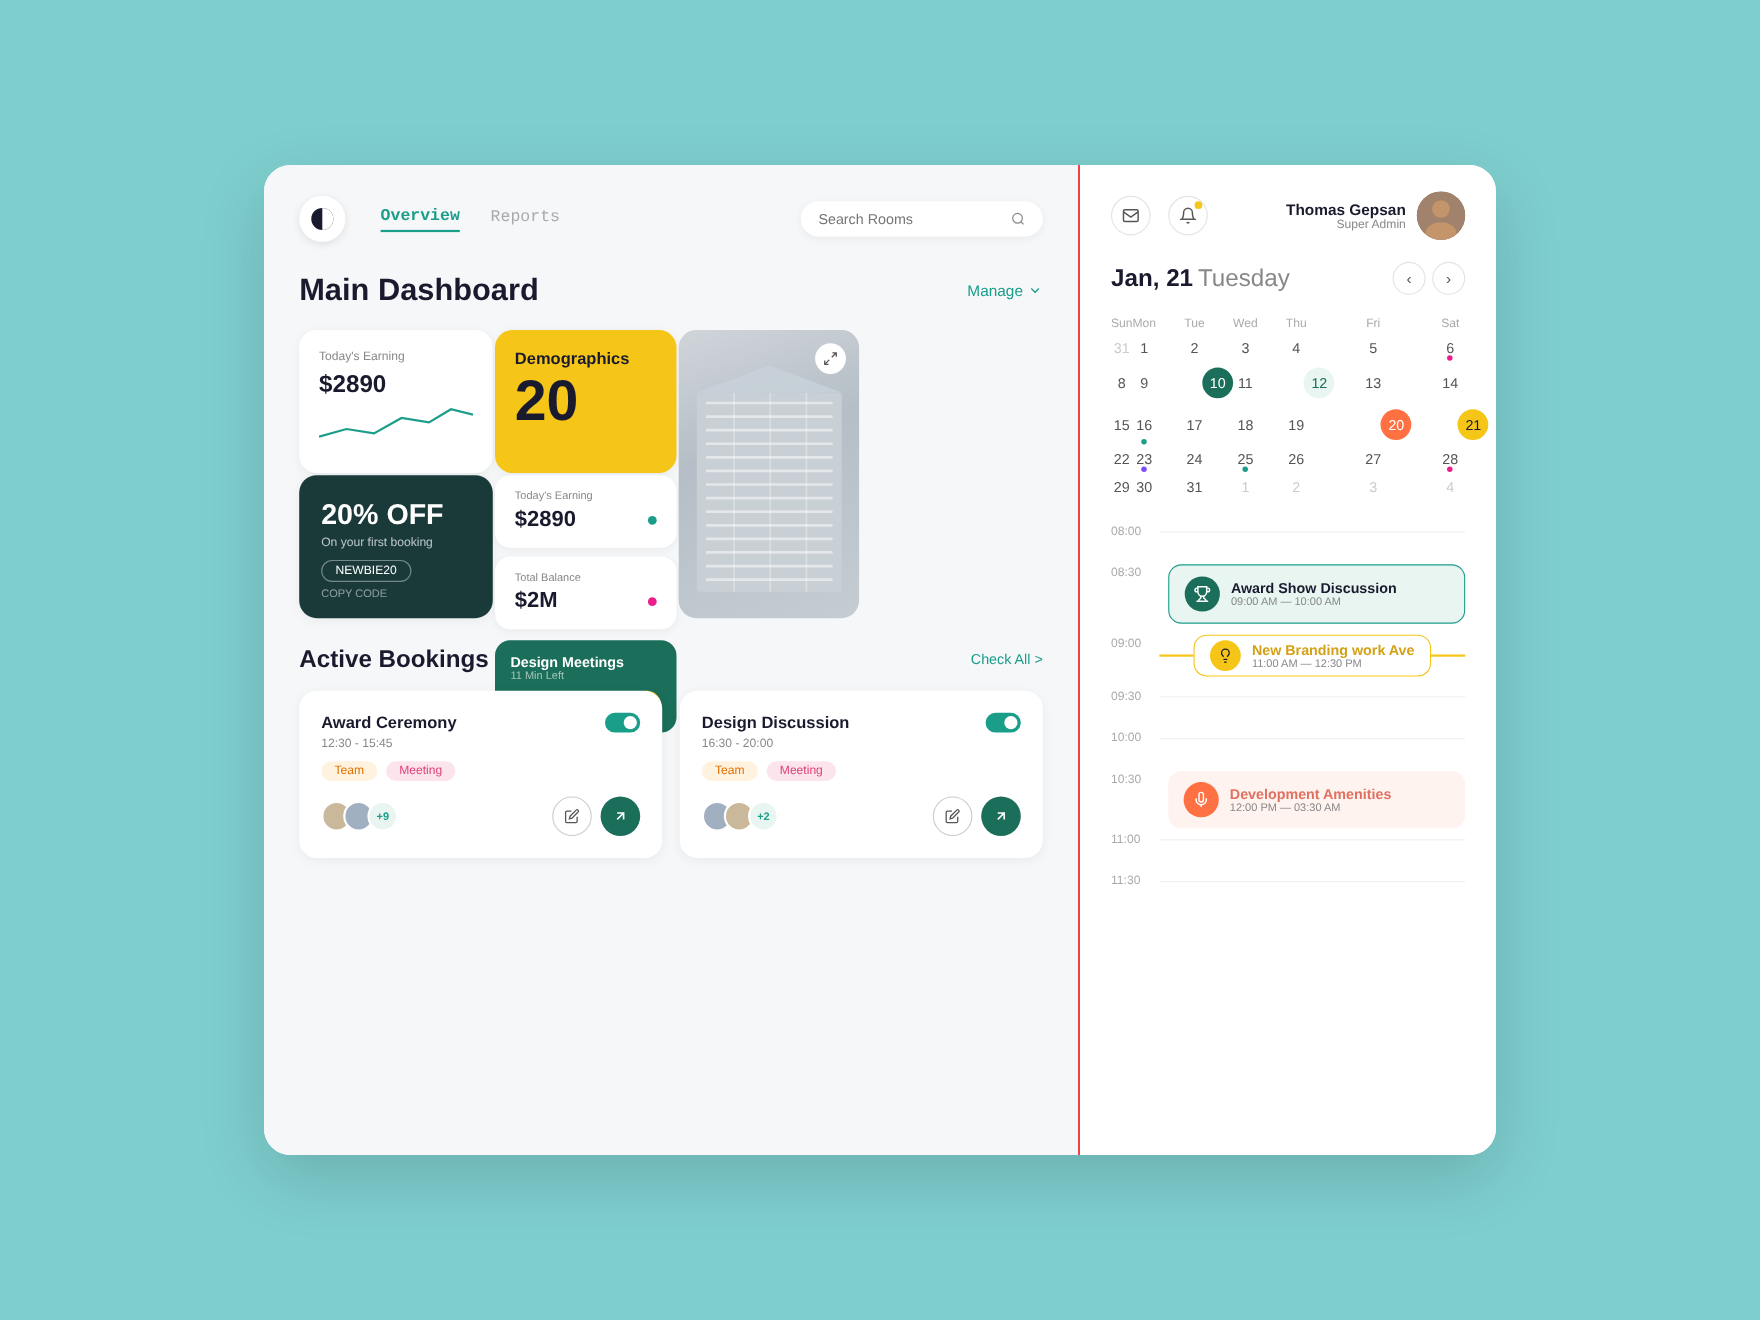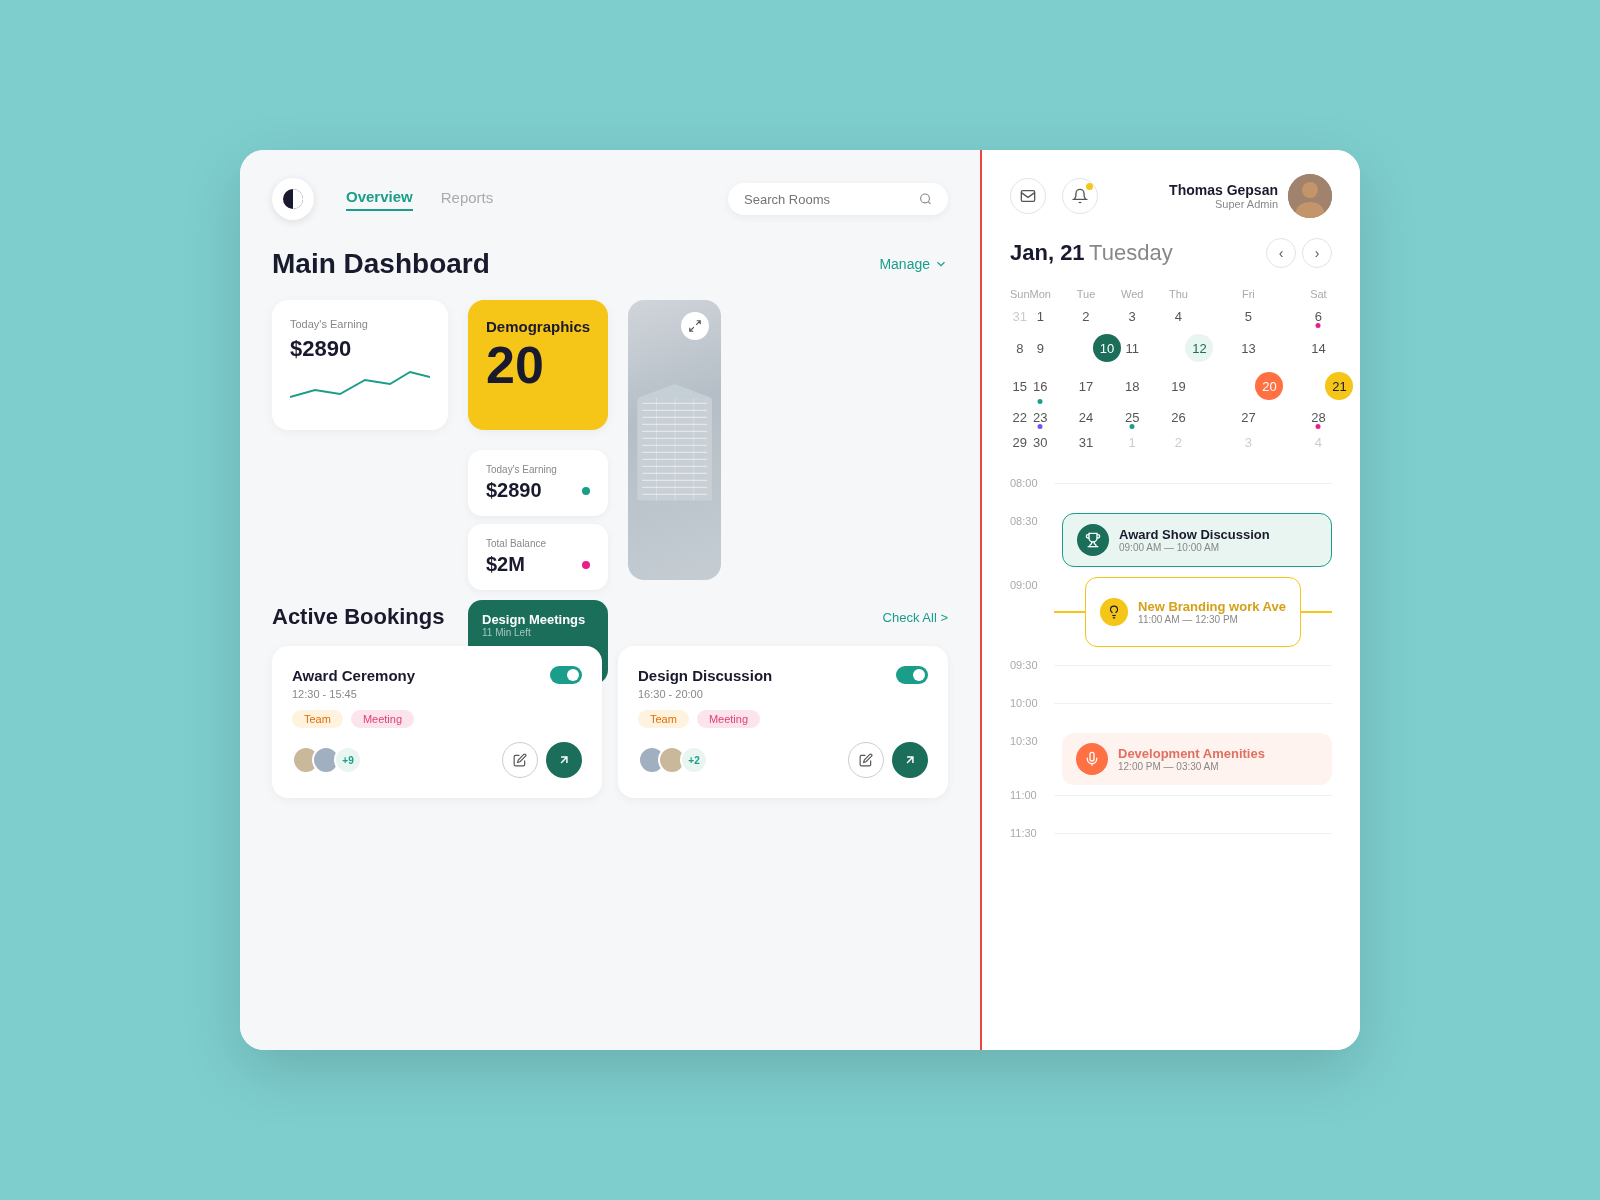--- a/index.html
+++ b/index.html
@@ -48,20 +48,21 @@
     .nav {
       display: flex;
       gap: 28px;
       align-items: center;
     }
     .nav-item {
       font-size: 15px;
       color: #aaa;
       cursor: pointer;
       padding-bottom: 4px;
+      font-family: Liberation Mono, monospace;
     }
     .nav-item.active {
       color: #1a9e8a;
       font-weight: 600;
       border-bottom: 2px solid #1a9e8a;
     }
     .search-bar {
       margin-left: auto;
       display: flex;
       align-items: center;
@@ -544,21 +545,21 @@
       color: #1a1a2e;
     }
     .event-time {
       font-size: 10px;
       color: #888;
     }
     .event-card-branding {
       background: white;
       border: 1.5px solid #f5c518;
       border-radius: 12px;
-      padding: 20px 14px;
+      padding: 4px 14px;
       display: flex;
       align-items: center;
       gap: 10px;
       position: relative;
     }
     .event-title-branding {
       font-size: 13px;
       font-weight: 700;
       color: #d4a017;
     }
@@ -609,21 +610,21 @@
       <h1 class="dashboard-title">Main Dashboard</h1>
       <div class="manage-btn">
         <span>Manage</span>
         <svg width="14" height="14" viewBox="0 0 24 24" fill="none" stroke="currentColor" stroke-width="2">
             <path d="m6 9 6 6 6-6"></path>
           </svg>
       </div>
     </div>
 
 
-    <div style="display:grid; grid-template-columns: 1fr 1fr 1fr 1fr 1fr; grid-template-rows: 130px 130px; gap:20px; margin-bottom:24px;">
+    <div style="display:grid; grid-template-columns: 1fr 1fr 1fr 1fr; grid-template-rows: 130px 130px; gap:2px; margin-bottom:24px;">
 
       <div class="stat-card" style="grid-row:1; grid-column:1;">
         <div class="stat-label">Today's Earning</div>
         <div class="stat-value">$2890</div>
         <svg class="chart-line" width="140" height="40" viewBox="0 0 140 40">
           <polyline points="0,35 25,28 50,32 75,18 100,22 120,10 140,15" fill="none" stroke="#1a9e8a" stroke-width="2"></polyline>
         </svg>
       </div>
 
       <div class="stat-card yellow" style="grid-row:1; grid-column:2;">
@@ -662,20 +663,26 @@
           <g fill="rgba(255,255,255,0.3)">
             <rect x="60" y="40" width="2" height="220"></rect>
             <rect x="100" y="40" width="2" height="220"></rect>
             <rect x="140" y="40" width="2" height="220"></rect>
           </g>
 
           <path d="M 20 40 L 100 10 L 180 40" fill="rgba(200,210,218,0.8)" stroke="none"></path>
         </svg>
       </div>
 
+      <div class="stat-card promo" style="grid-row:2; grid-column:1;">
+        <div class="promo-discount">20% OFF</div>
+        <div class="promo-sub">On your first booking</div>
+        <div class="promo-code-box">NEWBIE20</div>
+        <span class="copy-code">COPY CODE</span>
+      </div>
 
       <div style="grid-row:2; grid-column:2; display:flex; flex-direction:column; gap:8px;">
 
         <div class="mini-stat">
           <div class="mini-stat-label">Today's Earning</div>
           <div style="display:flex; align-items:center; justify-content:space-between;">
             <span class="mini-stat-value">$2890</span>
             <span style="width:8px; height:8px; border-radius:50%; background:#1a9e8a;"></span>
           </div>
         </div>

